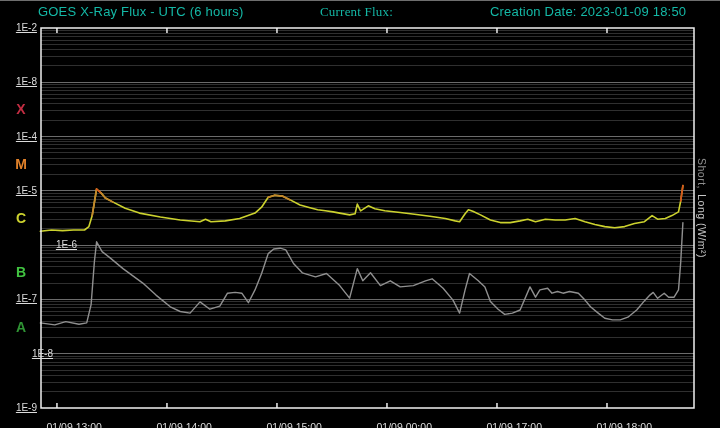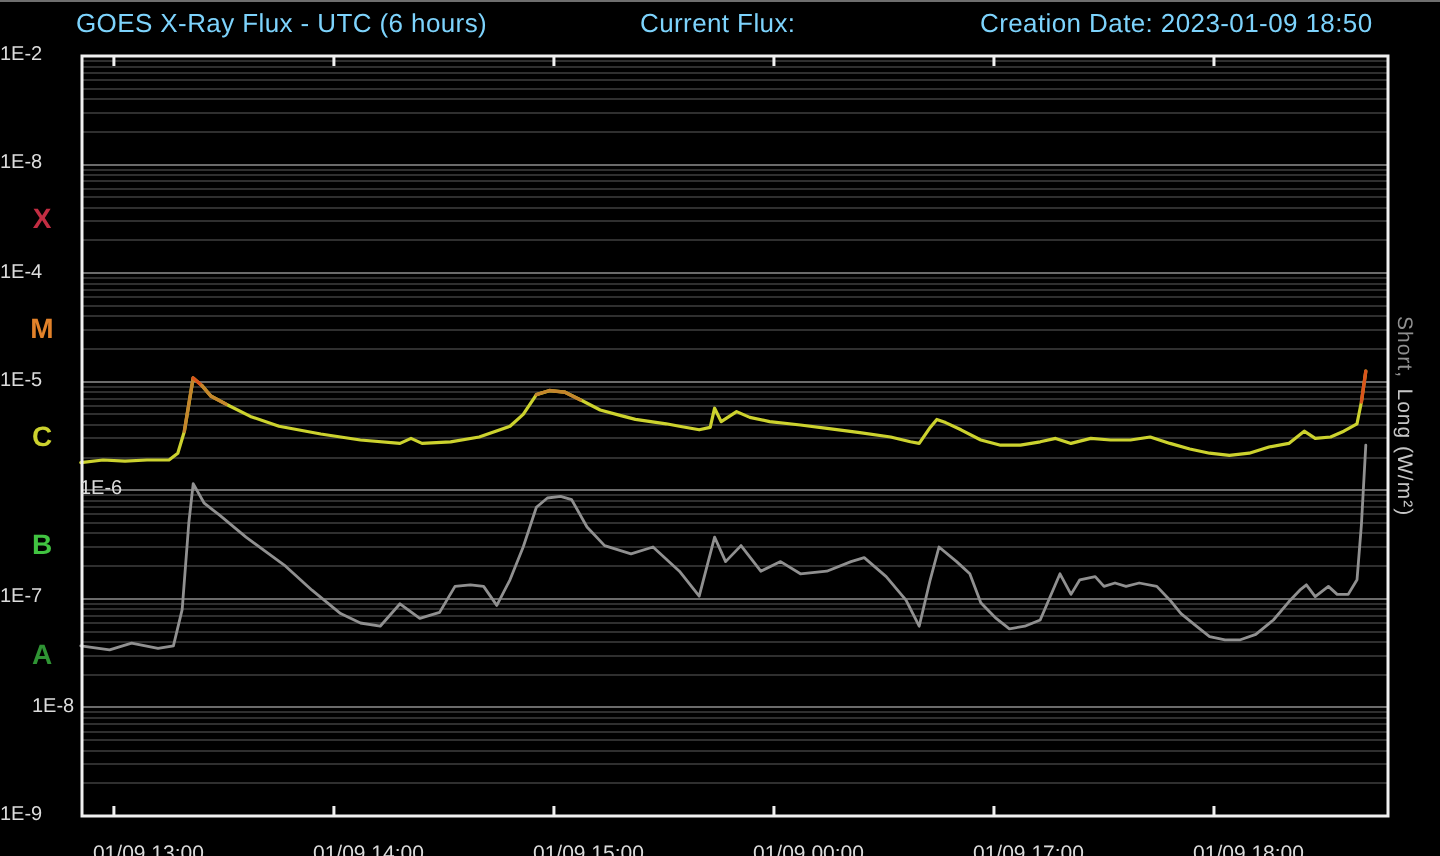--- a/index.html
+++ b/index.html
@@ -4,26 +4,26 @@
 <style>
   html, body {
     margin: 0; padding: 0;
     width: 720px; height: 428px;
     background: #000;
     font-family: "Liberation Sans", sans-serif;
     overflow: hidden;
   }
   .screen { position: relative; width: 720px; height: 428px; background: #000; }
   .topline { position: absolute; left: 0; top: 0; width: 720px; height: 1px; background: #6e6e6e; }
-  .hdr { position: absolute; top: 4px; font-size: 13px; color: #7dd3fc; white-space: nowrap; letter-spacing: 0.2px; }
+  .hdr { position: absolute; top: 4px; font-size: 13px; color: #14b8a6; white-space: nowrap; letter-spacing: 0.2px; }
   #hdr-title { left: 38px; }
-  #hdr-flux { left: 320px; }
+  #hdr-flux { left: 320px; font-family: Liberation Serif, serif; }
   #hdr-date { left: 490px; }
   #chart-svg { position: absolute; left: 0; top: 0; }
-  .ylab { position: absolute; left: 0; width: 37px; text-align: left; font-size: 10px; color: #dcdcdc; }
+  .ylab { position: absolute; left: 0; width: 37px; text-align: right; font-size: 10px; color: #dcdcdc; text-decoration: underline; }
   .xlab { position: absolute; width: 90px; text-align: right; font-size: 10.5px; color: #dcdcdc; white-space: nowrap; margin-top: 10px; }
   .classlab { position: absolute; left: 12px; width: 18px; text-align: center; font-size: 14px; font-weight: bold; }
   .rightlab {
     position: absolute; left: 696px; top: 158px; height: 200px;
     writing-mode: vertical-rl; font-size: 10.5px; white-space: nowrap; letter-spacing: 0.5px;
   }
   .rightlab .short { color: #8f8f8f; }
   .rightlab .long  { color: #c6c6c6; }
 </style>
 </head>

